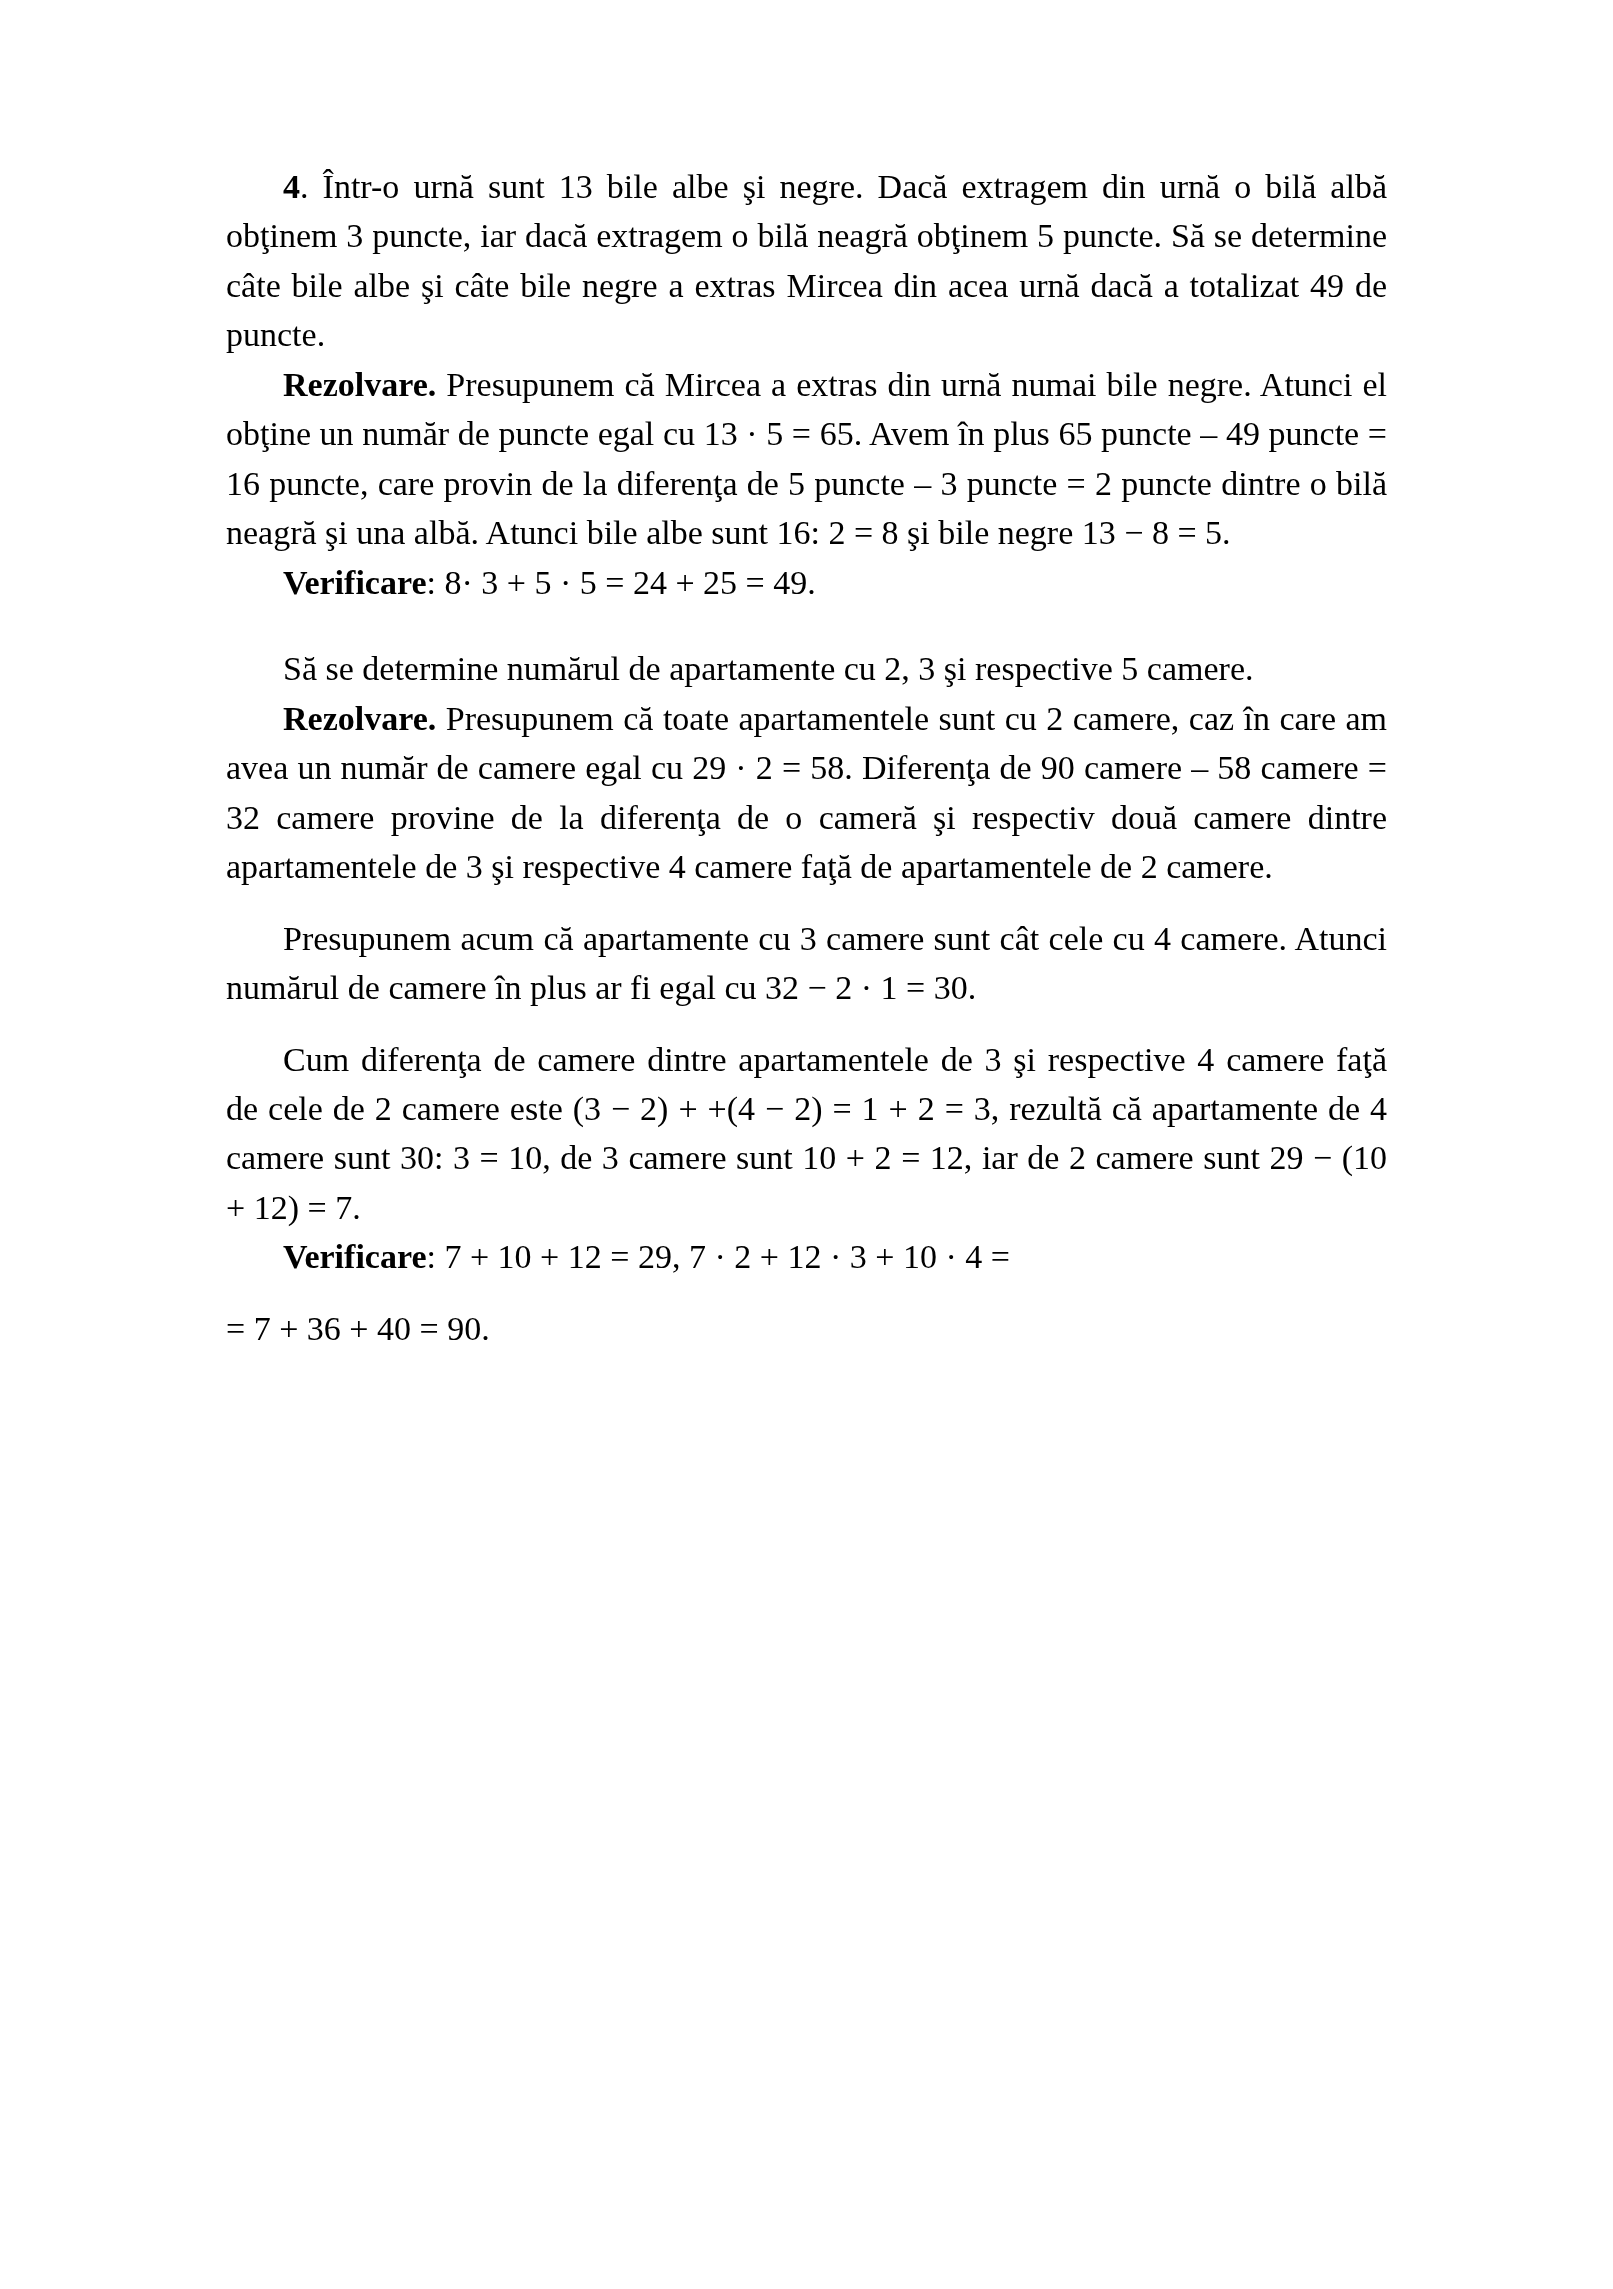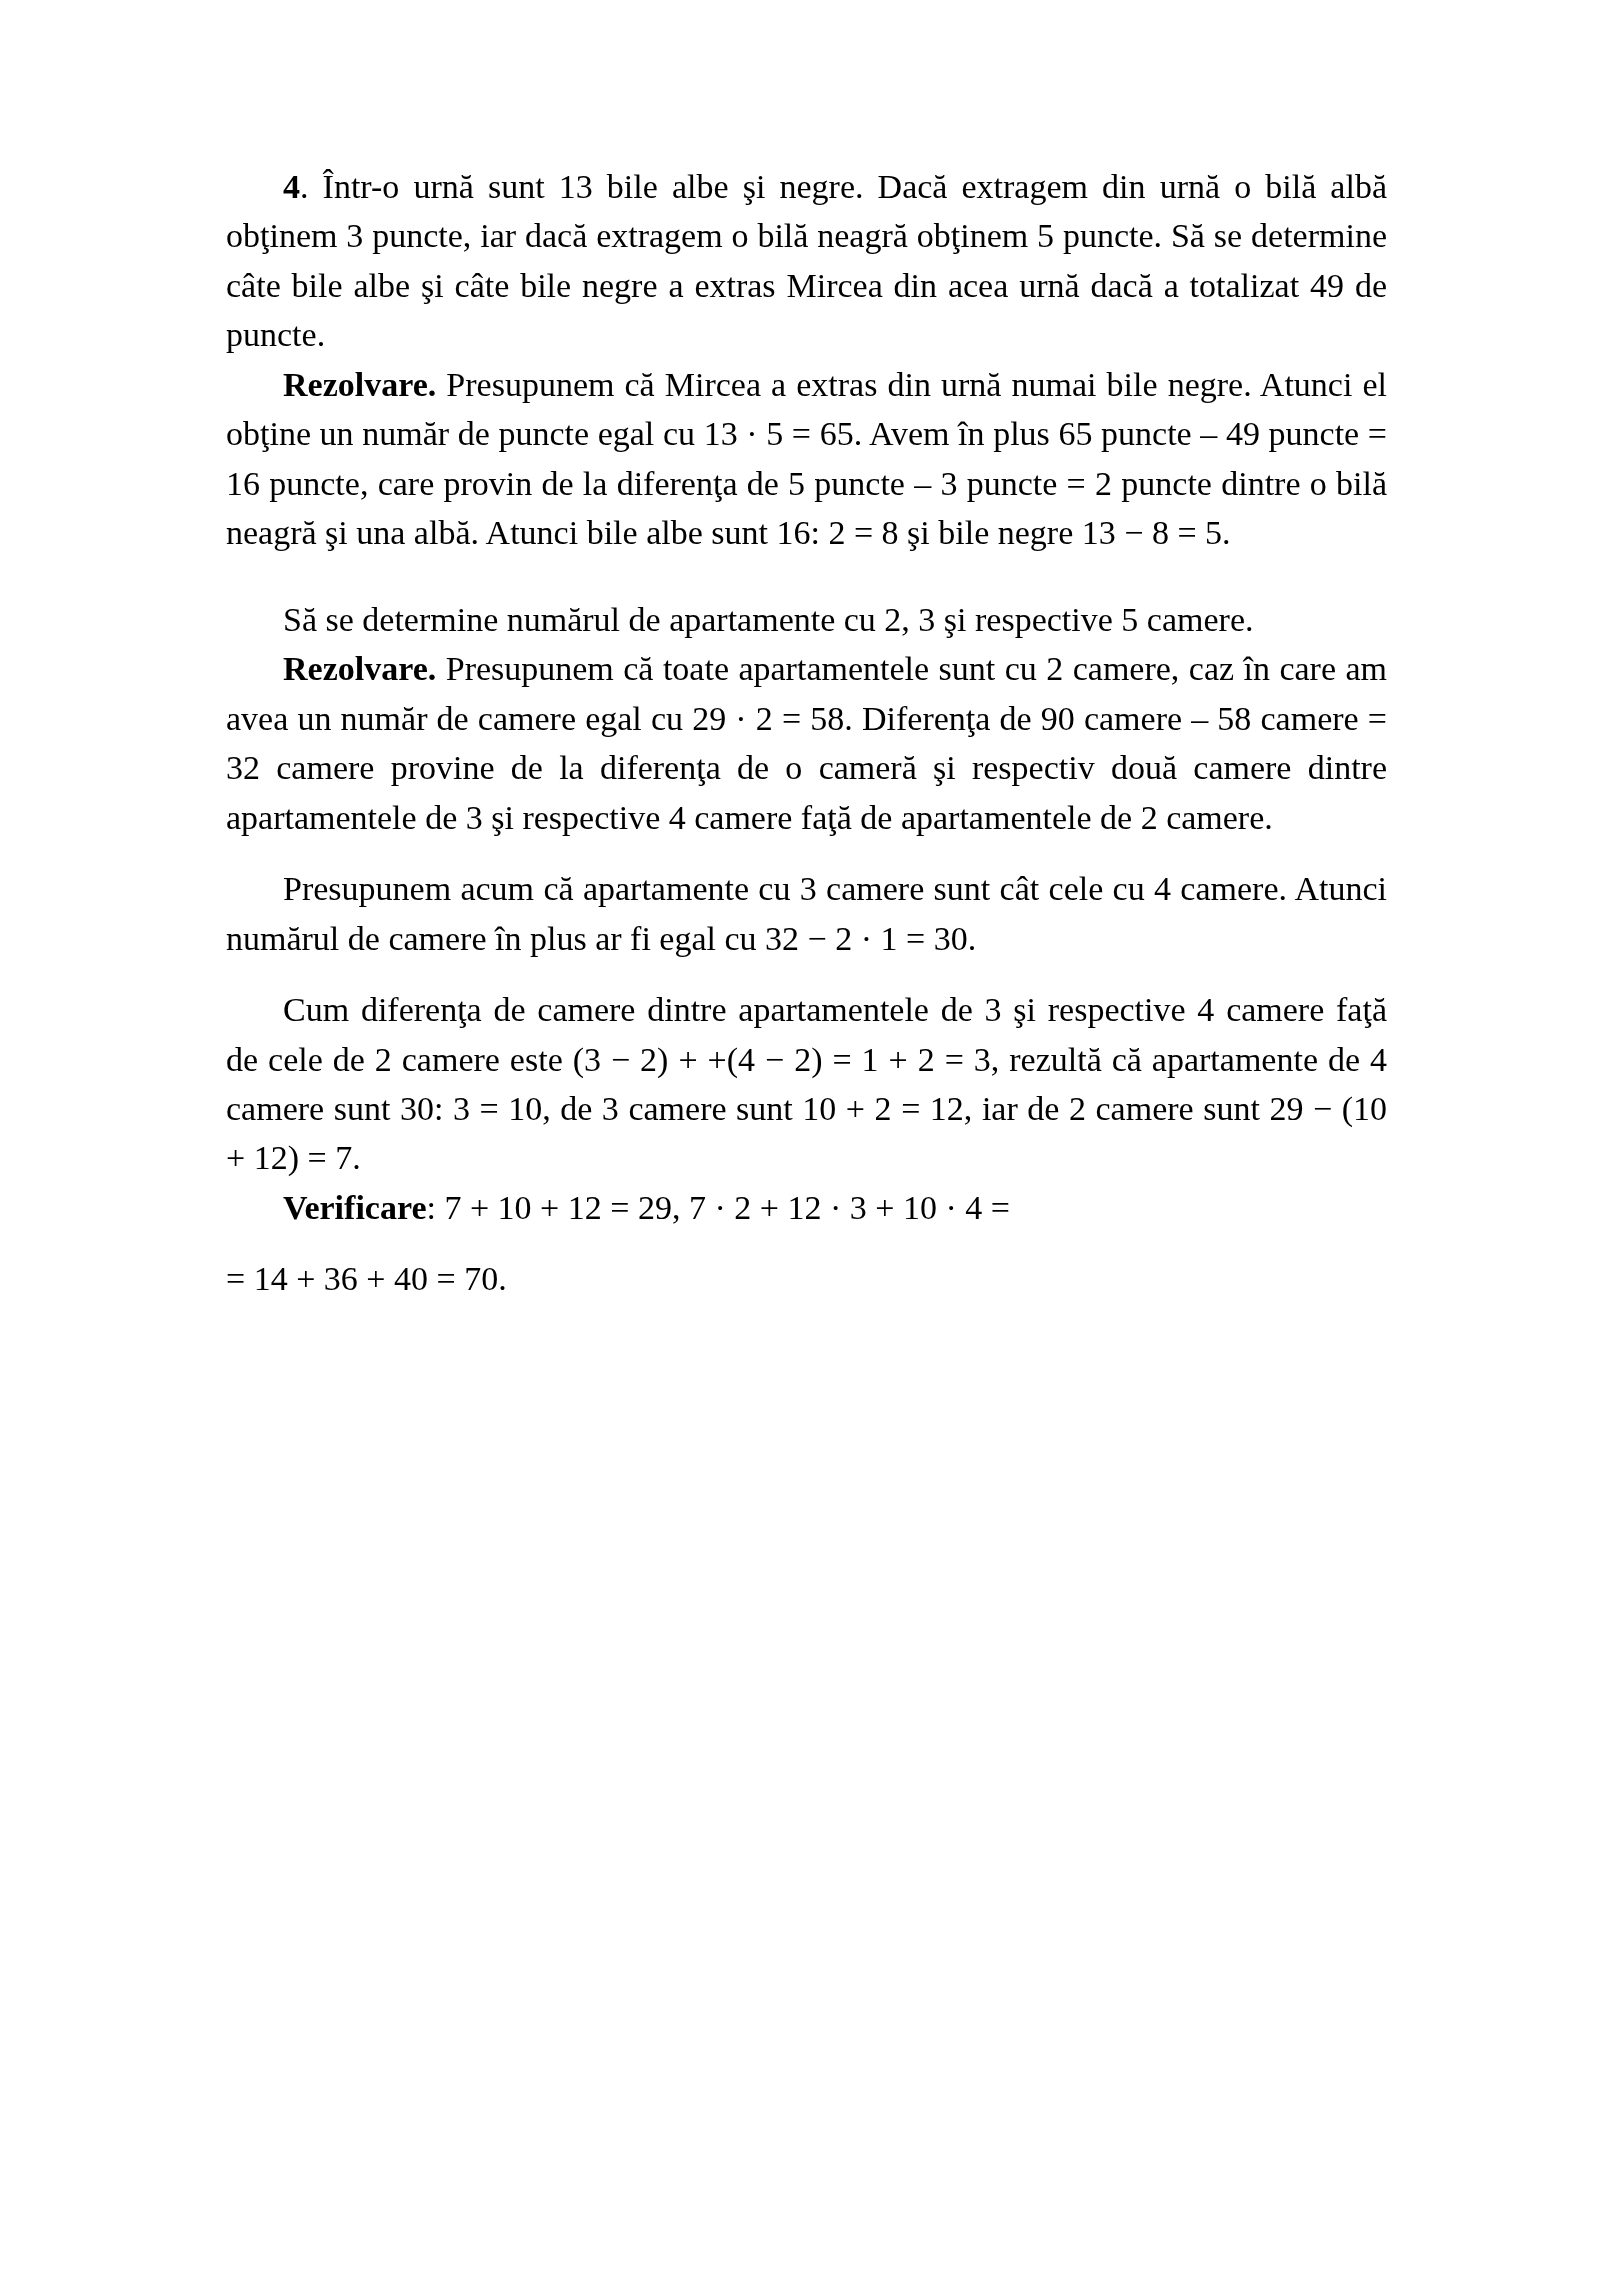--- a/index.html
+++ b/index.html
@@ -51,31 +51,32 @@
 </head>
 <body>
 
 <div class="page">
   <div class="body-text">
 
     <p class="indent"><span class="num">4</span><span>. Într-o urnă sunt 13 bile albe şi negre. Dacă extragem din urnă o bilă albă obţinem 3 puncte, iar dacă extragem o bilă neagră obţinem 5 puncte. Să se determine câte bile albe şi câte bile negre a extras Mircea din acea urnă dacă a totalizat 49 de puncte.</span></p>
 
     <p class="indent"><span class="bold">Rezolvare.</span> <span class="math">Presupunem că Mircea a extras din urnă numai bile negre. Atunci el obţine un număr de puncte egal cu 13 · 5 = 65. Avem în plus 65 puncte – 49 puncte = 16 puncte, care provin de la diferenţa de 5 puncte – 3 puncte = 2 puncte dintre o bilă neagră şi una albă. Atunci bile albe sunt 16: 2 = 8 şi bile negre 13 − 8 = 5.</span></p>
 
+    <p class="indent"><span class="bold">Verificare</span><span class="math">:  8· 3 + 5 · 5 = 24 + 25 = 49.</span></p>
 
     <div class="gap"></div>
 
 
     <p class="indent">Să se determine numărul de apartamente cu 2, 3 şi respective 5 camere.</p>
 
     <p class="indent"><span class="bold">Rezolvare.</span> <span class="math">Presupunem că toate apartamentele sunt cu 2 camere, caz în care am avea un număr de camere egal cu 29 · 2 = 58. Diferenţa de 90 camere – 58 camere = 32 camere provine de la diferenţa de o cameră şi respectiv două camere dintre apartamentele de 3 şi respective 4 camere faţă de apartamentele de 2 camere.</span></p>
 
     <p class="indent math">Presupunem acum că apartamente cu 3 camere sunt cât cele cu 4 camere. Atunci numărul de camere în plus ar fi egal cu 32 − 2 · 1 = 30.</p>
 
     <p class="indent math">Cum diferenţa de camere dintre apartamentele de 3 şi respective 4 camere faţă de cele de 2 camere este (3 − 2) + +(4 − 2) = 1 + 2 = 3, rezultă că apartamente de 4 camere sunt  30: 3 = 10, de 3 camere sunt  10 + 2 = 12, iar de 2 camere sunt 29 − (10 + 12) = 7.</p>
 
     <p class="indent"><span class="bold">Verificare</span><span class="math">:   7 + 10 + 12 = 29, 7 · 2 + 12 · 3 + 10 · 4 =</span></p>
 
-    <p class="math">= 14 + 36 + 40 = 70.</p>
+    <p class="math">= 7 + 36 + 40 = 90.</p>
 
   </div>
 </div>
 
 
 </body></html>

